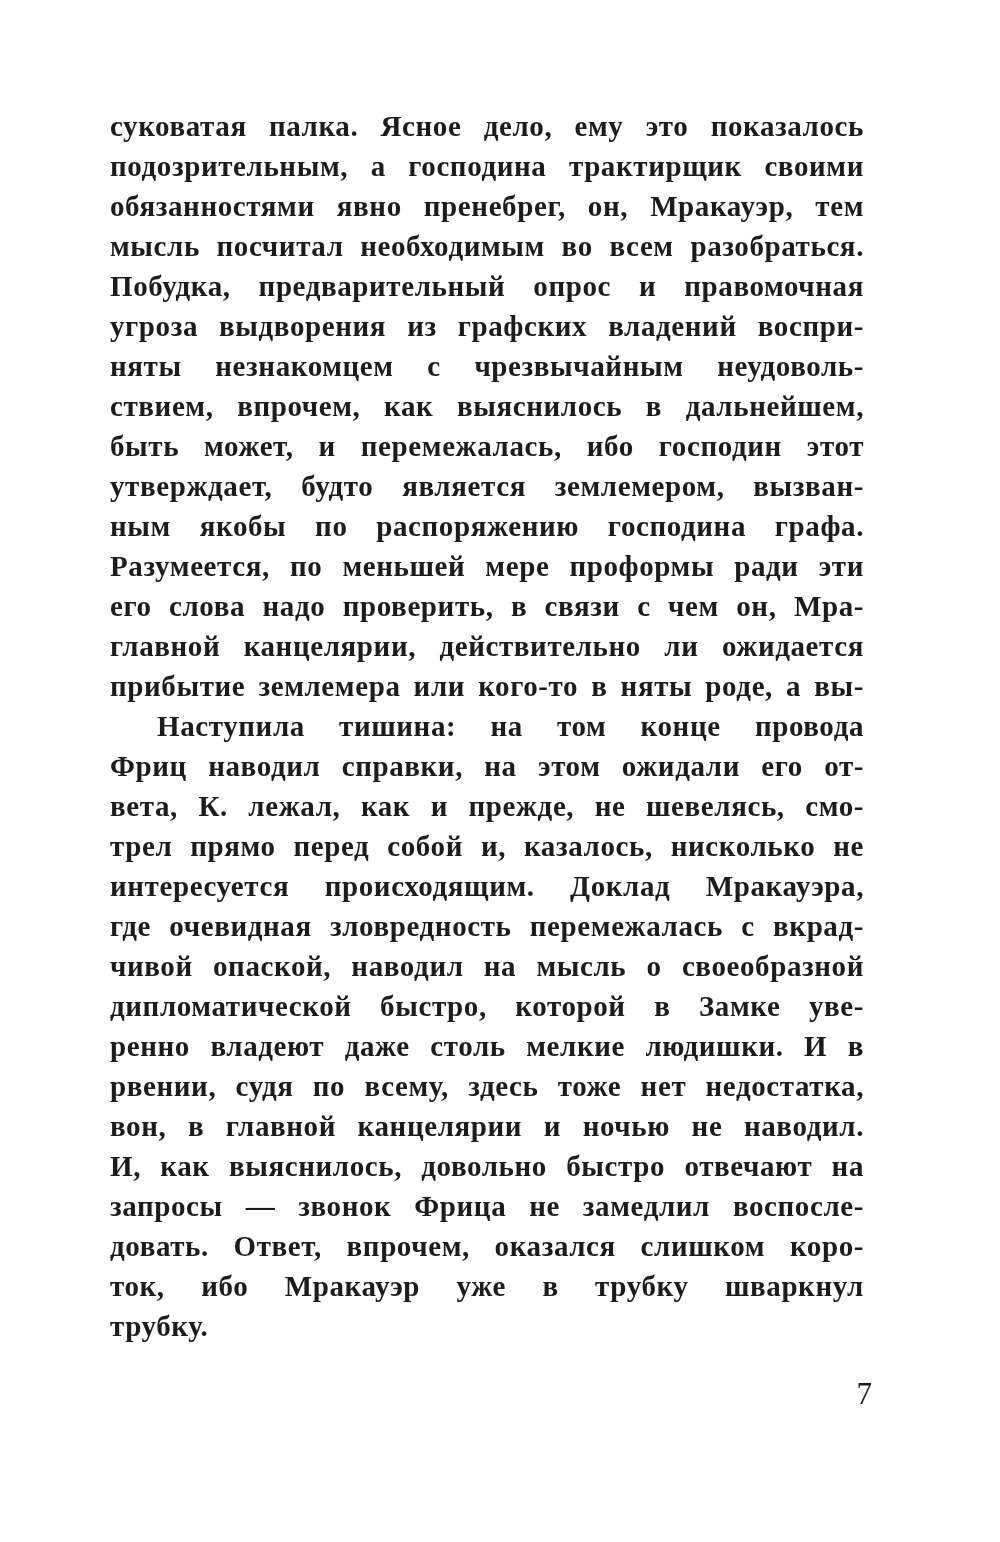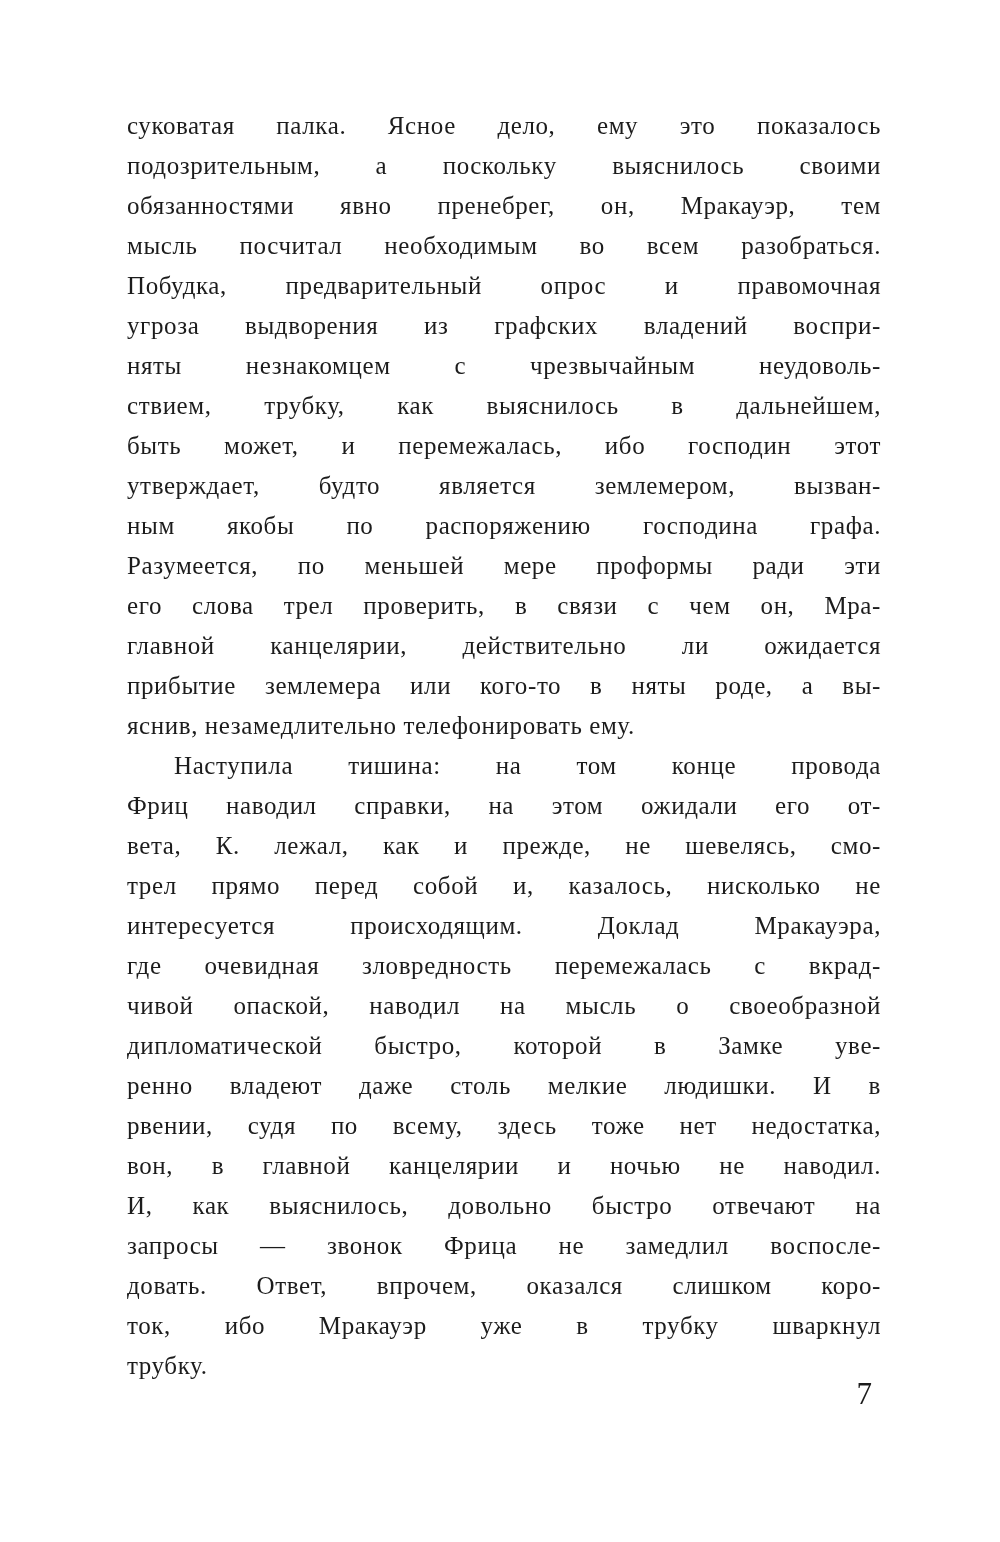--- a/index.html
+++ b/index.html
@@ -11,26 +11,27 @@
     position: relative;
     width: 1000px;
     height: 1542px;
     background: #ffffff;
     font-family: "Liberation Serif", "DejaVu Serif", serif;
     color: #1c1c1c;
     overflow: hidden;
   }
   .text-block {
     position: absolute;
-    left: 127px;
+    left: 110px;
     top: 106px;
     width: 754px;
-    font-size: 25px;
+    font-size: 29px;
     line-height: 40px;
     letter-spacing: 0.6px;
+    font-weight: bold;
   }
   .paragraph {
     margin: 0;
   }
   .line {
     text-align: justify;
     white-space: normal;
   }
   .line.stretch {
     text-align-last: justify;
@@ -47,35 +48,34 @@
     color: #1c1c1c;
   }
 </style>
 </head>
 <body>
 
 <div class="page">
   <div class="text-block">
       <div class="paragraph">
         <div class="line stretch">суковатая палка. Ясное дело, ему это показалось</div>
-        <div class="line stretch">подозрительным, а поскольку выяснилось своими</div>
+        <div class="line stretch">подозрительным, а господина трактирщик своими</div>
         <div class="line stretch">обязанностями явно пренебрег, он, Мракауэр, тем</div>
         <div class="line stretch">мысль посчитал необходимым во всем разобраться.</div>
         <div class="line stretch">Побудка, предварительный опрос и правомочная</div>
         <div class="line stretch">угроза выдворения из графских владений воспри-</div>
         <div class="line stretch">няты незнакомцем с чрезвычайным неудоволь-</div>
-        <div class="line stretch">ствием, трубку, как выяснилось в дальнейшем,</div>
+        <div class="line stretch">ствием, впрочем, как выяснилось в дальнейшем,</div>
         <div class="line stretch">быть может, и перемежалась, ибо господин этот</div>
         <div class="line stretch">утверждает, будто является землемером, вызван-</div>
         <div class="line stretch">ным якобы по распоряжению господина графа.</div>
         <div class="line stretch">Разумеется, по меньшей мере проформы ради эти</div>
-        <div class="line stretch">его слова трел проверить, в связи с чем он, Мра-</div>
+        <div class="line stretch">его слова надо проверить, в связи с чем он, Мра-</div>
         <div class="line stretch">главной канцелярии, действительно ли ожидается</div>
         <div class="line stretch">прибытие землемера или кого-то в няты роде, а вы-</div>
-        <div class="line">яснив, незамедлительно телефонировать ему.</div>
       </div>
       <div class="paragraph indent">
         <div class="line stretch">Наступила тишина: на том конце провода</div>
         <div class="line stretch">Фриц наводил справки, на этом ожидали его от-</div>
         <div class="line stretch">вета, К. лежал, как и прежде, не шевелясь, смо-</div>
         <div class="line stretch">трел прямо перед собой и, казалось, нисколько не</div>
         <div class="line stretch">интересуется происходящим. Доклад Мракауэра,</div>
         <div class="line stretch">где очевидная зловредность перемежалась с вкрад-</div>
         <div class="line stretch">чивой опаской, наводил на мысль о своеобразной</div>
         <div class="line stretch">дипломатической быстро, которой в Замке уве-</div>

